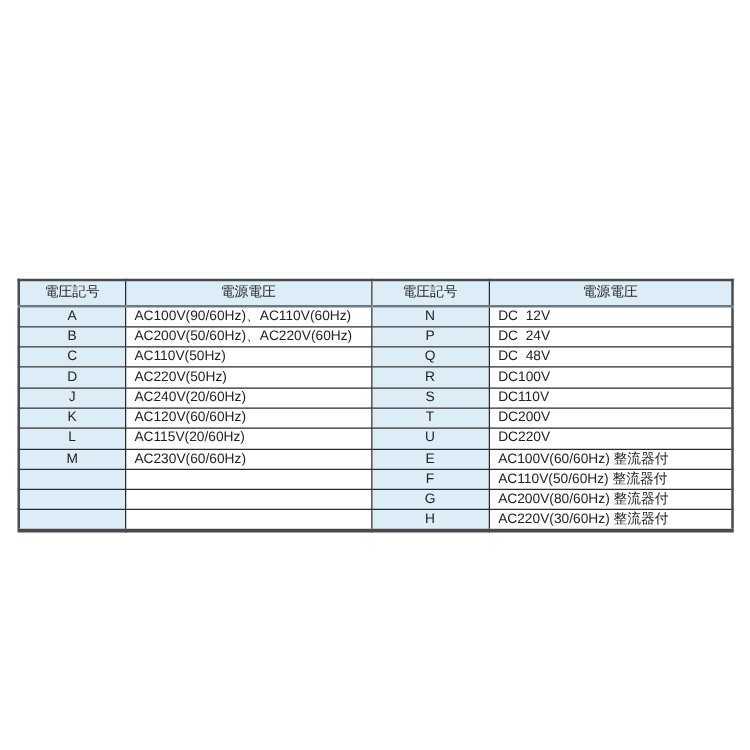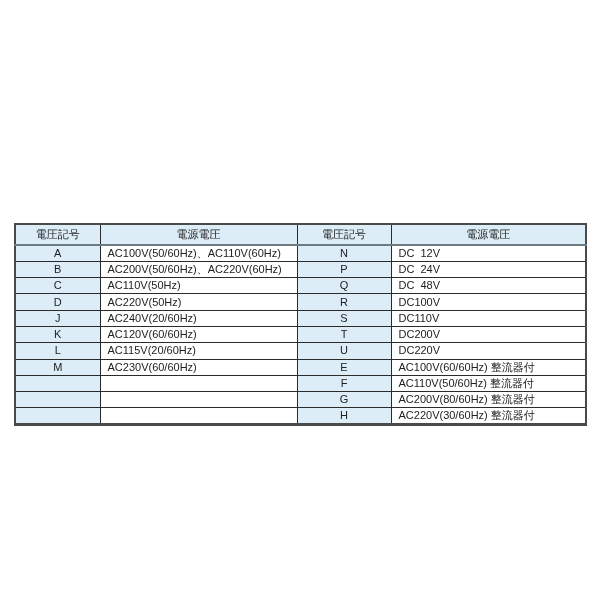--- a/index.html
+++ b/index.html
@@ -79,21 +79,21 @@
       <tr>
         <th class="c0">電圧記号</th>
         <th class="c1">電源電圧</th>
         <th class="c2">電圧記号</th>
         <th class="c3">電源電圧</th>
       </tr>
     </thead>
     <tbody id="rows">
         <tr>
           <td class="c0">A</td>
-          <td class="c1">AC100V(50/60Hz)、AC110V(60Hz)</td>
+          <td class="c1">AC100V(90/60Hz)、AC110V(60Hz)</td>
           <td class="c2">N</td>
           <td class="c3">DC  12V</td>
         </tr>
         <tr>
           <td class="c0">B</td>
           <td class="c1">AC200V(50/60Hz)、AC220V(60Hz)</td>
           <td class="c2">P</td>
           <td class="c3">DC  24V</td>
         </tr>
         <tr>

